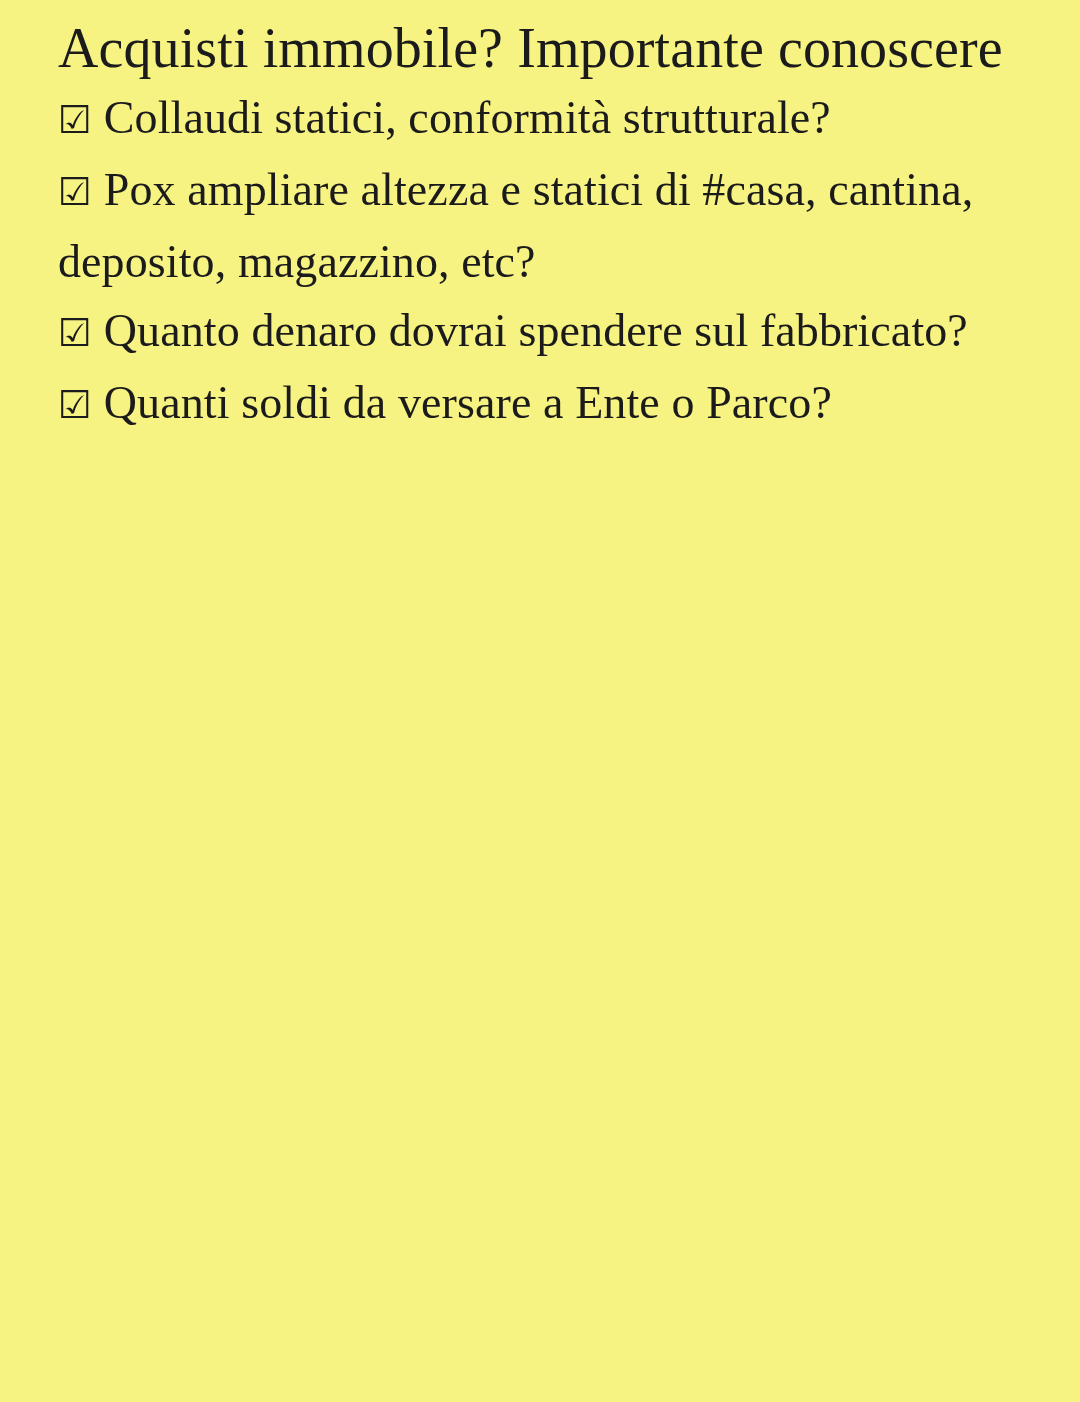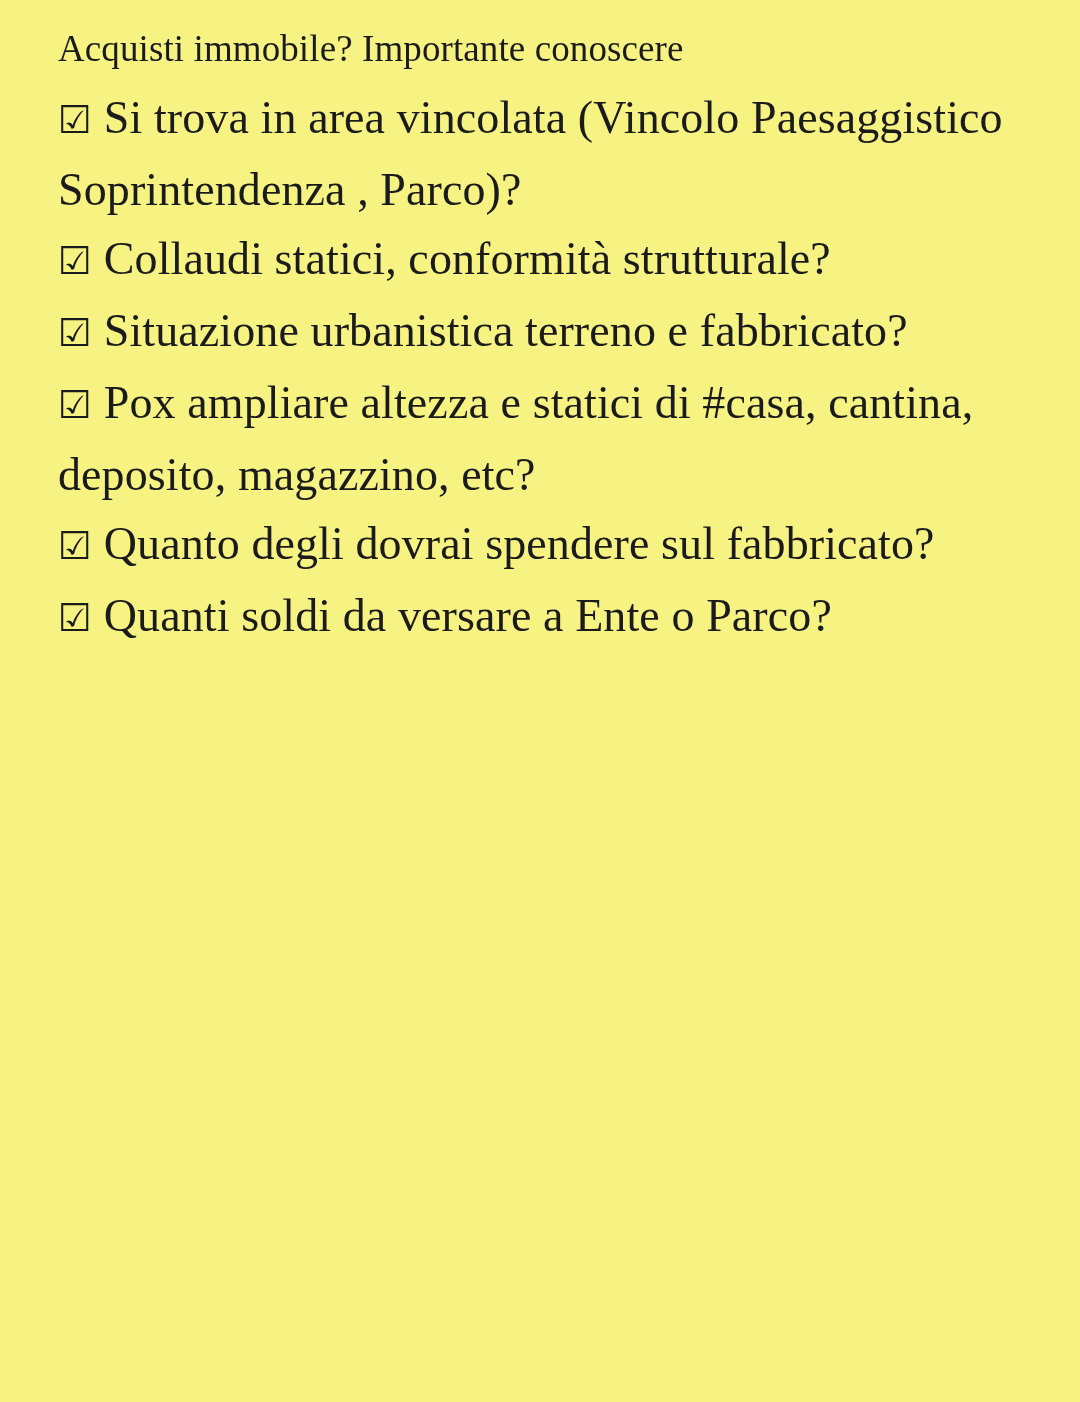--- a/index.html
+++ b/index.html
@@ -21,33 +21,31 @@
     padding: 14px 58px 10px 58px;
   }
   .line {
     font-size: 46px;
     line-height: 69px;
     letter-spacing: 0.1px;
     white-space: pre-wrap;
     word-break: normal;
   }
   .line.heading {
-    font-size: 37px;
+    font-size: 56px;
   }
   .checkbox-glyph {
     font-family: "DejaVu Sans", sans-serif;
     font-size: 38px;
   }
 </style>
 </head>
 <body>
 
 <div class="note">
   <div class="line heading">Acquisti immobile? Importante conoscere</div>
   <div id="checklist">
-      <div class="line"><span class="checkbox-glyph">☑</span><span> Si trova in area vincolata (Vincolo Paesaggistico Soprintendenza , Parco)?</span></div>
       <div class="line"><span class="checkbox-glyph">☑</span><span> Collaudi statici, conformità strutturale?</span></div>
-      <div class="line"><span class="checkbox-glyph">☑</span><span> Situazione urbanistica terreno e fabbricato?</span></div>
       <div class="line"><span class="checkbox-glyph">☑</span><span> Pox ampliare altezza e statici di #casa, cantina, deposito, magazzino, etc?</span></div>
-      <div class="line"><span class="checkbox-glyph">☑</span><span> Quanto degli dovrai spendere sul fabbricato?</span></div>
+      <div class="line"><span class="checkbox-glyph">☑</span><span> Quanto denaro dovrai spendere sul fabbricato?</span></div>
       <div class="line"><span class="checkbox-glyph">☑</span><span> Quanti soldi da versare a Ente o Parco?</span></div>
     </div>
 </div>
 
 </body></html>

